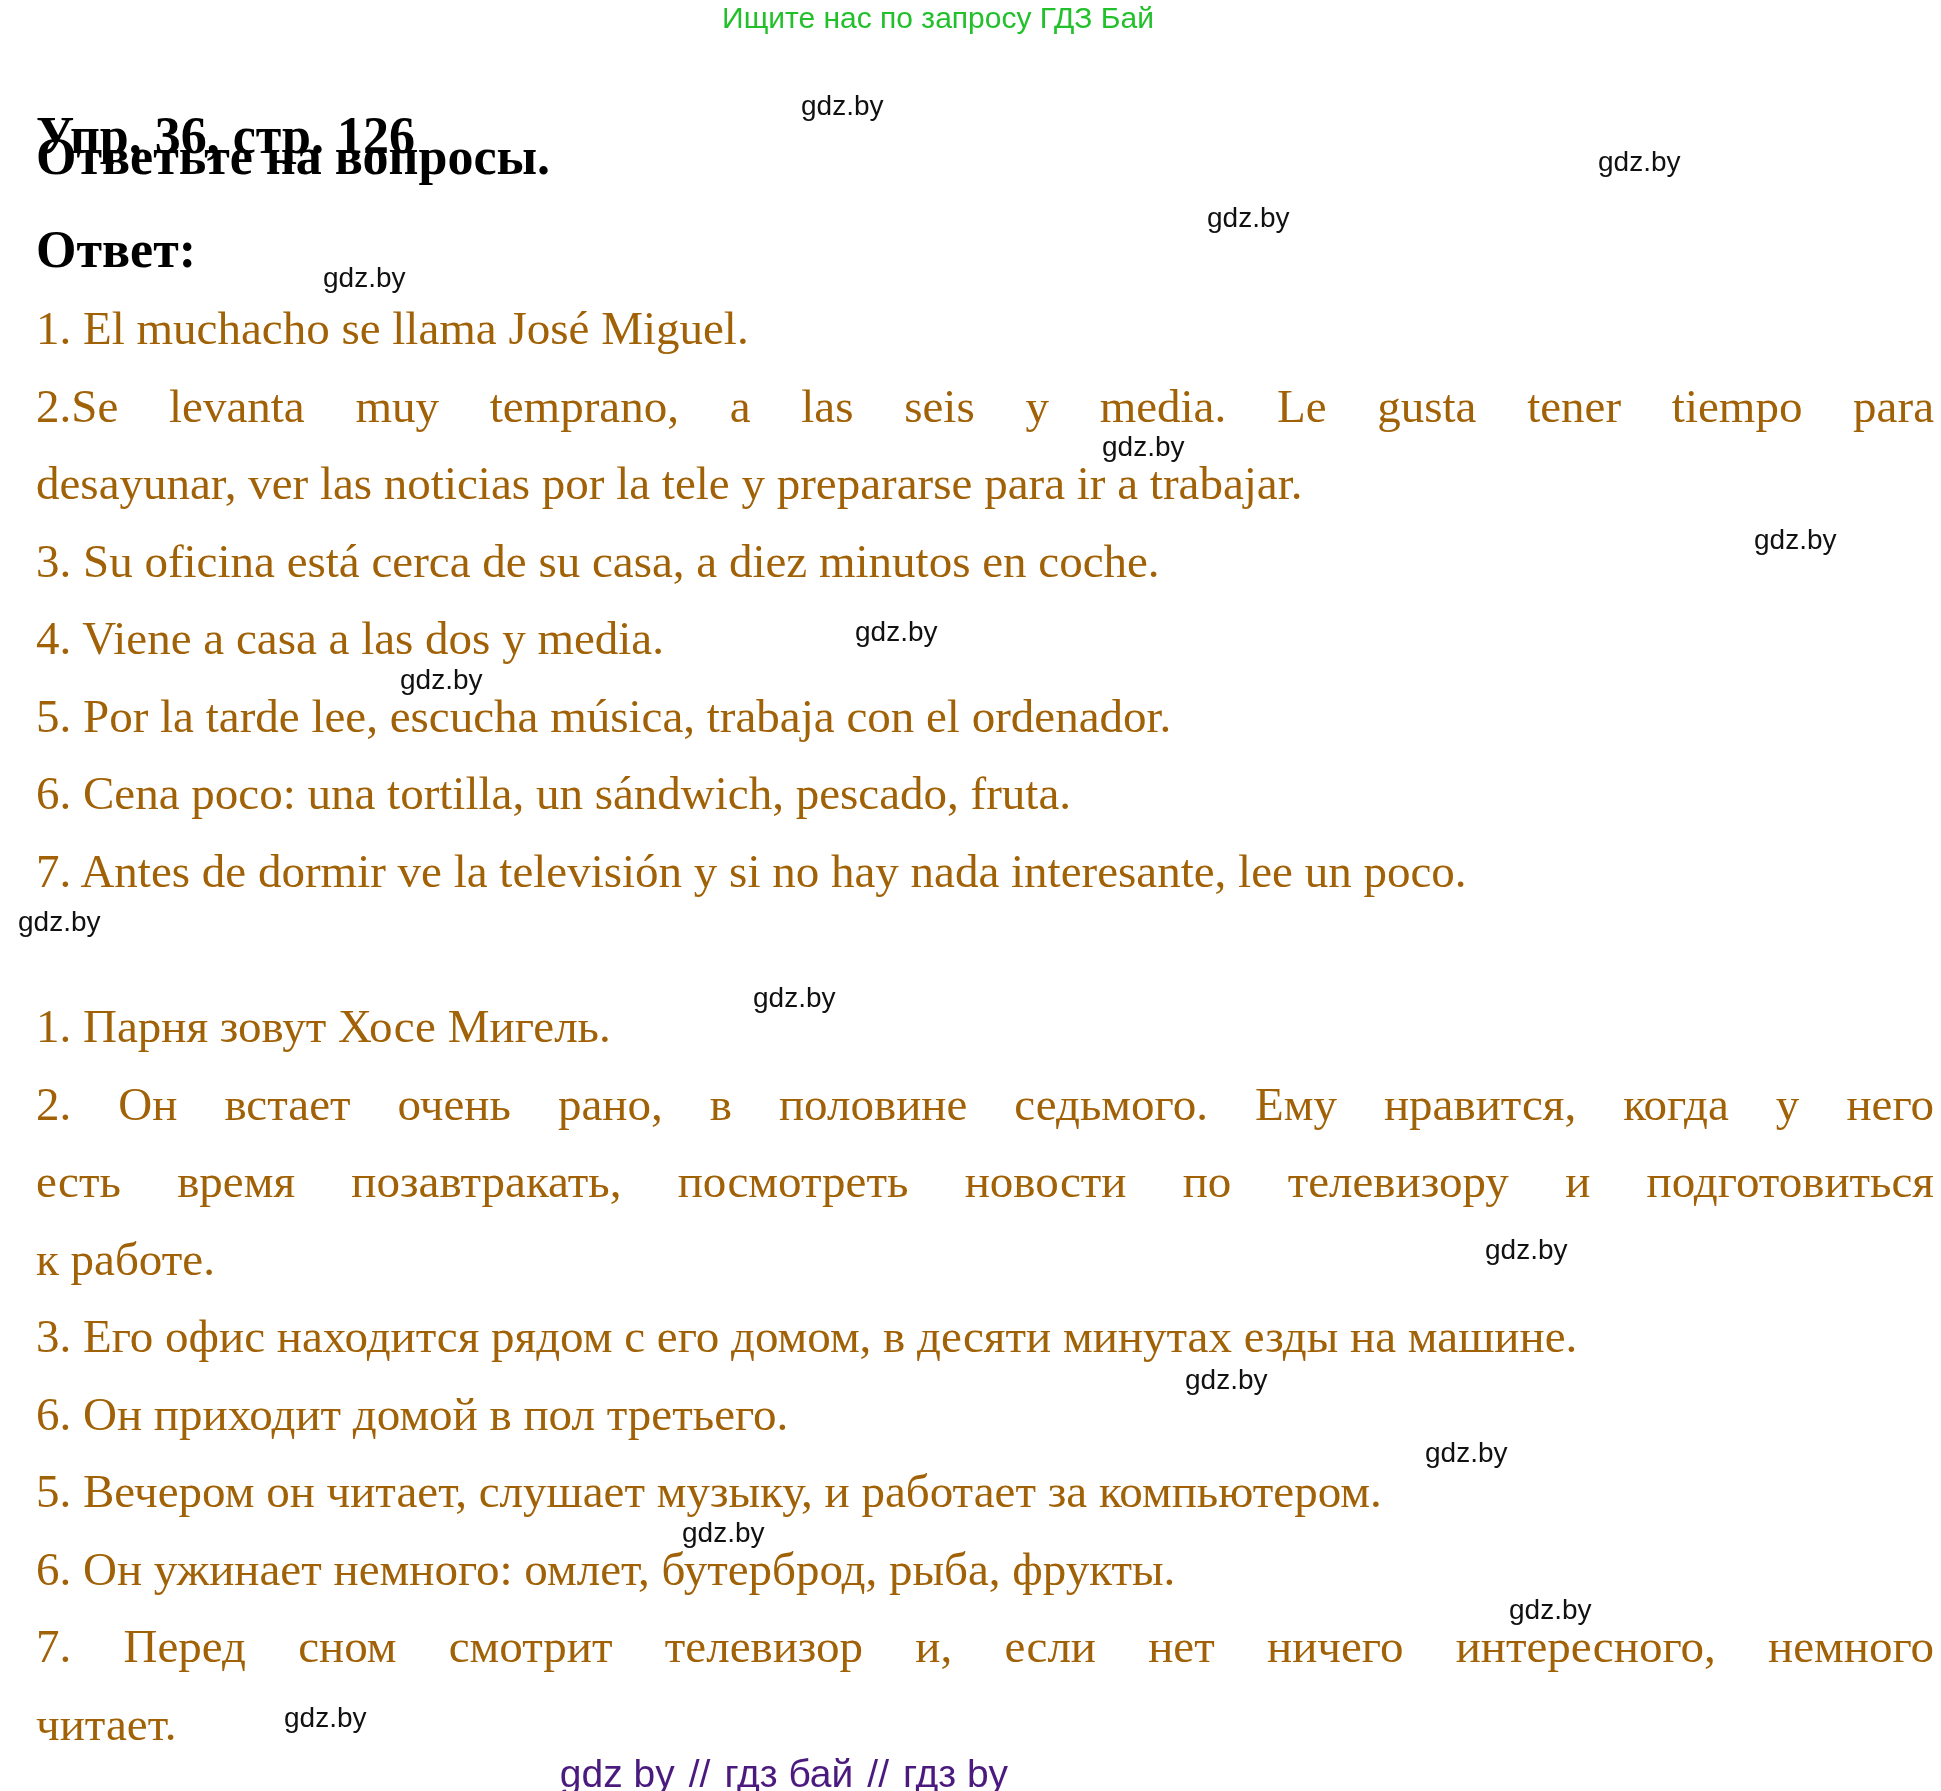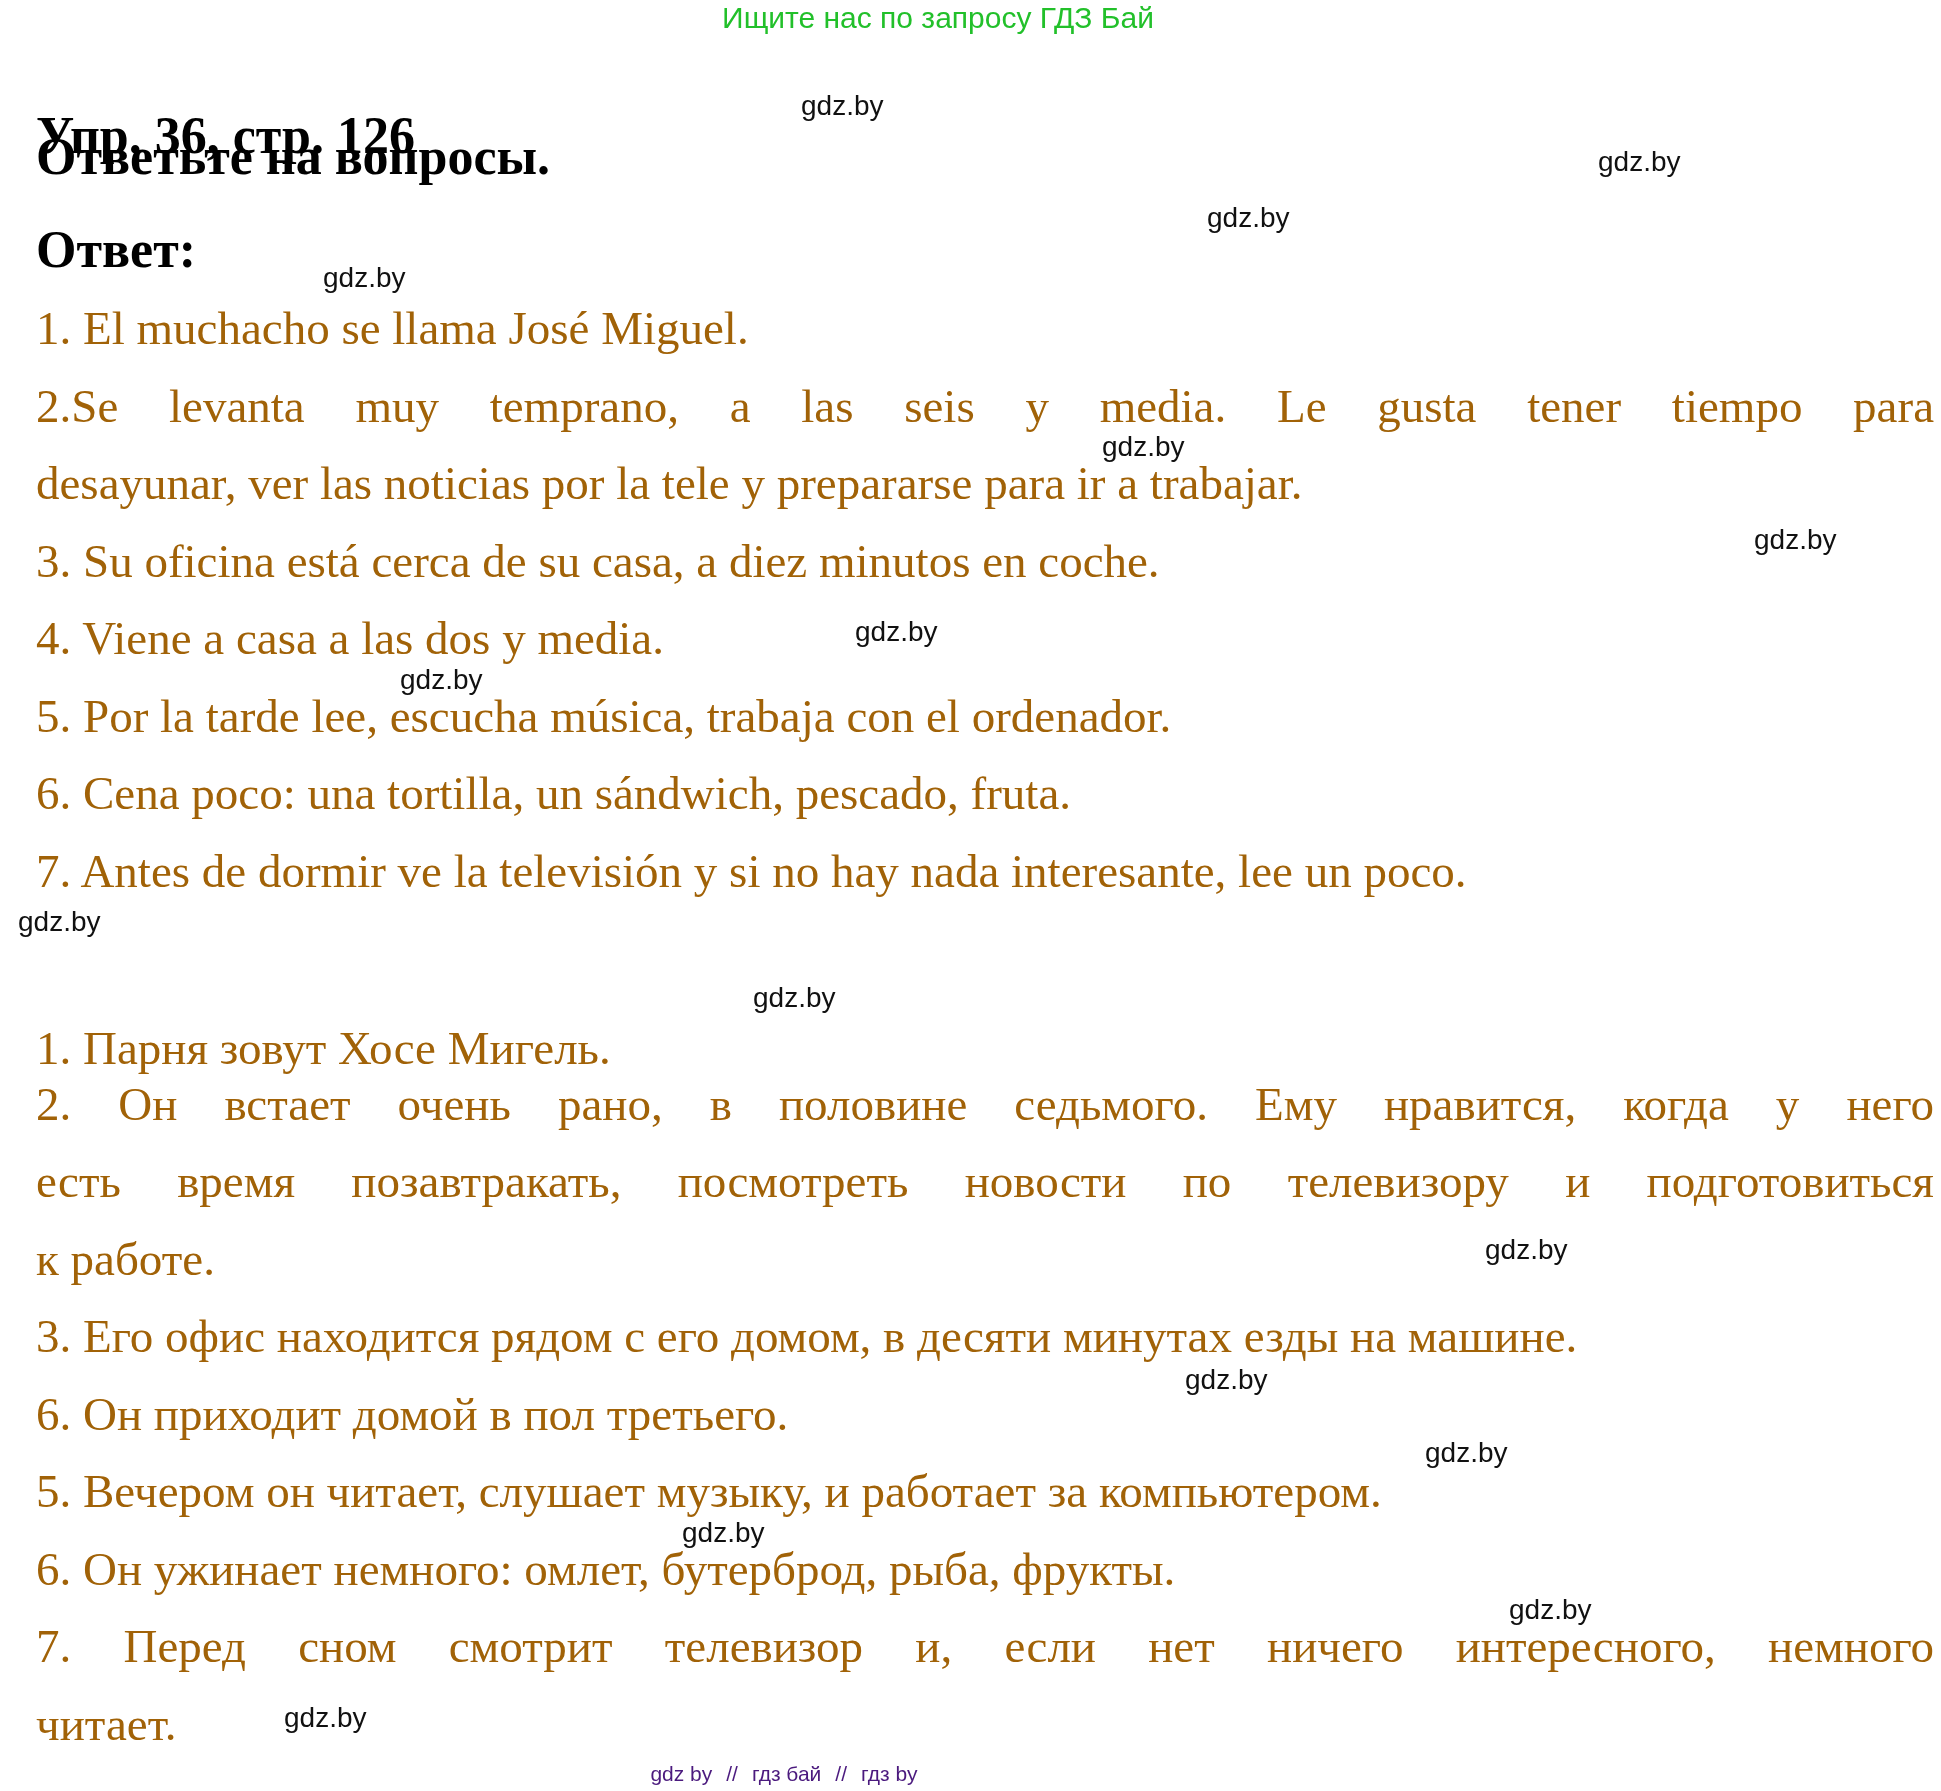--- a/index.html
+++ b/index.html
@@ -5,42 +5,42 @@
   html, body { margin: 0; padding: 0; background: #ffffff; }
   body { width: 1941px; height: 1791px; position: relative; overflow: hidden; }
   .abs { position: absolute; white-space: nowrap; }
   .top-banner { left: 0; width: 1876px; top: 0; text-align: center; color: #22c02a;
     font-family: "Liberation Sans", sans-serif; font-size: 30px; line-height: 36px; }
   .heading { font-family: "Liberation Serif", serif; font-weight: bold; font-size: 52px; line-height: 60px; color: #000; left: 36px; }
   .line { font-family: "Liberation Serif", serif; font-size: 47px; line-height: 56px; color: #a16207; left: 36px; }
   .just { width: 1898px; text-align: justify; text-align-last: justify; white-space: normal; }
   .wm { font-family: "Liberation Sans", sans-serif; font-size: 28px; line-height: 32px; color: #111; }
   .footer { left: 0; width: 1568px; top: 1756px; text-align: center; color: #4b1a7e;
-    font-family: "Liberation Sans", sans-serif; font-size: 21px; line-height: 36px; }
+    font-family: "Liberation Sans", sans-serif; font-size: 39px; line-height: 36px; }
   .footer span.sep { margin: 0 14px; }
 </style>
 </head>
 <body>
 
 <div class="abs top-banner">Ищите нас по запросу ГДЗ Бай</div>
 
 <div class="abs heading" style="top:66px;margin-top:40px;">Упр. 36, стр. 126</div>
 <div class="abs heading" style="top:127px;">Ответьте на вопросы.</div>
 <div class="abs heading" style="top:220px;">Ответ:</div>
 
 <div class="abs line" style="top:300px;">1. El muchacho se llama José Miguel.</div>
 <div class="abs line just" style="top:378px;">2.Se levanta muy temprano, a las seis y media. Le gusta tener tiempo para</div>
 <div class="abs line" style="top:455px;">desayunar, ver las noticias por la tele y prepararse para ir a trabajar.</div>
 <div class="abs line" style="top:533px;">3. Su oficina está cerca de su casa, a diez minutos en coche.</div>
 <div class="abs line" style="top:610px;">4. Viene a casa a las dos y media.</div>
 <div class="abs line" style="top:688px;">5. Por la tarde lee, escucha música, trabaja con el ordenador.</div>
 <div class="abs line" style="top:765px;">6. Cena poco: una tortilla, un sándwich, pescado, fruta.</div>
 <div class="abs line" style="top:843px;">7. Antes de dormir ve la televisión y si no hay nada interesante, lee un poco.</div>
 
-<div class="abs line" style="top:1020px;">1. Парня зовут Хосе Мигель.</div>
+<div class="abs line" style="top:998px;">1. Парня зовут Хосе Мигель.</div>
 <div class="abs line just" style="top:1076px;">2. Он встает очень рано, в половине седьмого. Ему нравится, когда у него</div>
 <div class="abs line just" style="top:1153px;">есть время позавтракать, посмотреть новости по телевизору и подготовиться</div>
 <div class="abs line" style="top:1231px;">к работе.</div>
 <div class="abs line" style="top:1308px;">3. Его офис находится рядом с его домом, в десяти минутах езды на машине.</div>
 <div class="abs line" style="top:1386px;">6. Он приходит домой в пол третьего.</div>
 <div class="abs line" style="top:1463px;">5. Вечером он читает, слушает музыку, и работает за компьютером.</div>
 <div class="abs line" style="top:1541px;">6. Он ужинает немного: омлет, бутерброд, рыба, фрукты.</div>
 <div class="abs line just" style="top:1618px;">7. Перед сном смотрит телевизор и, если нет ничего интересного, немного</div>
 <div class="abs line" style="top:1696px;">читает.</div>
 

